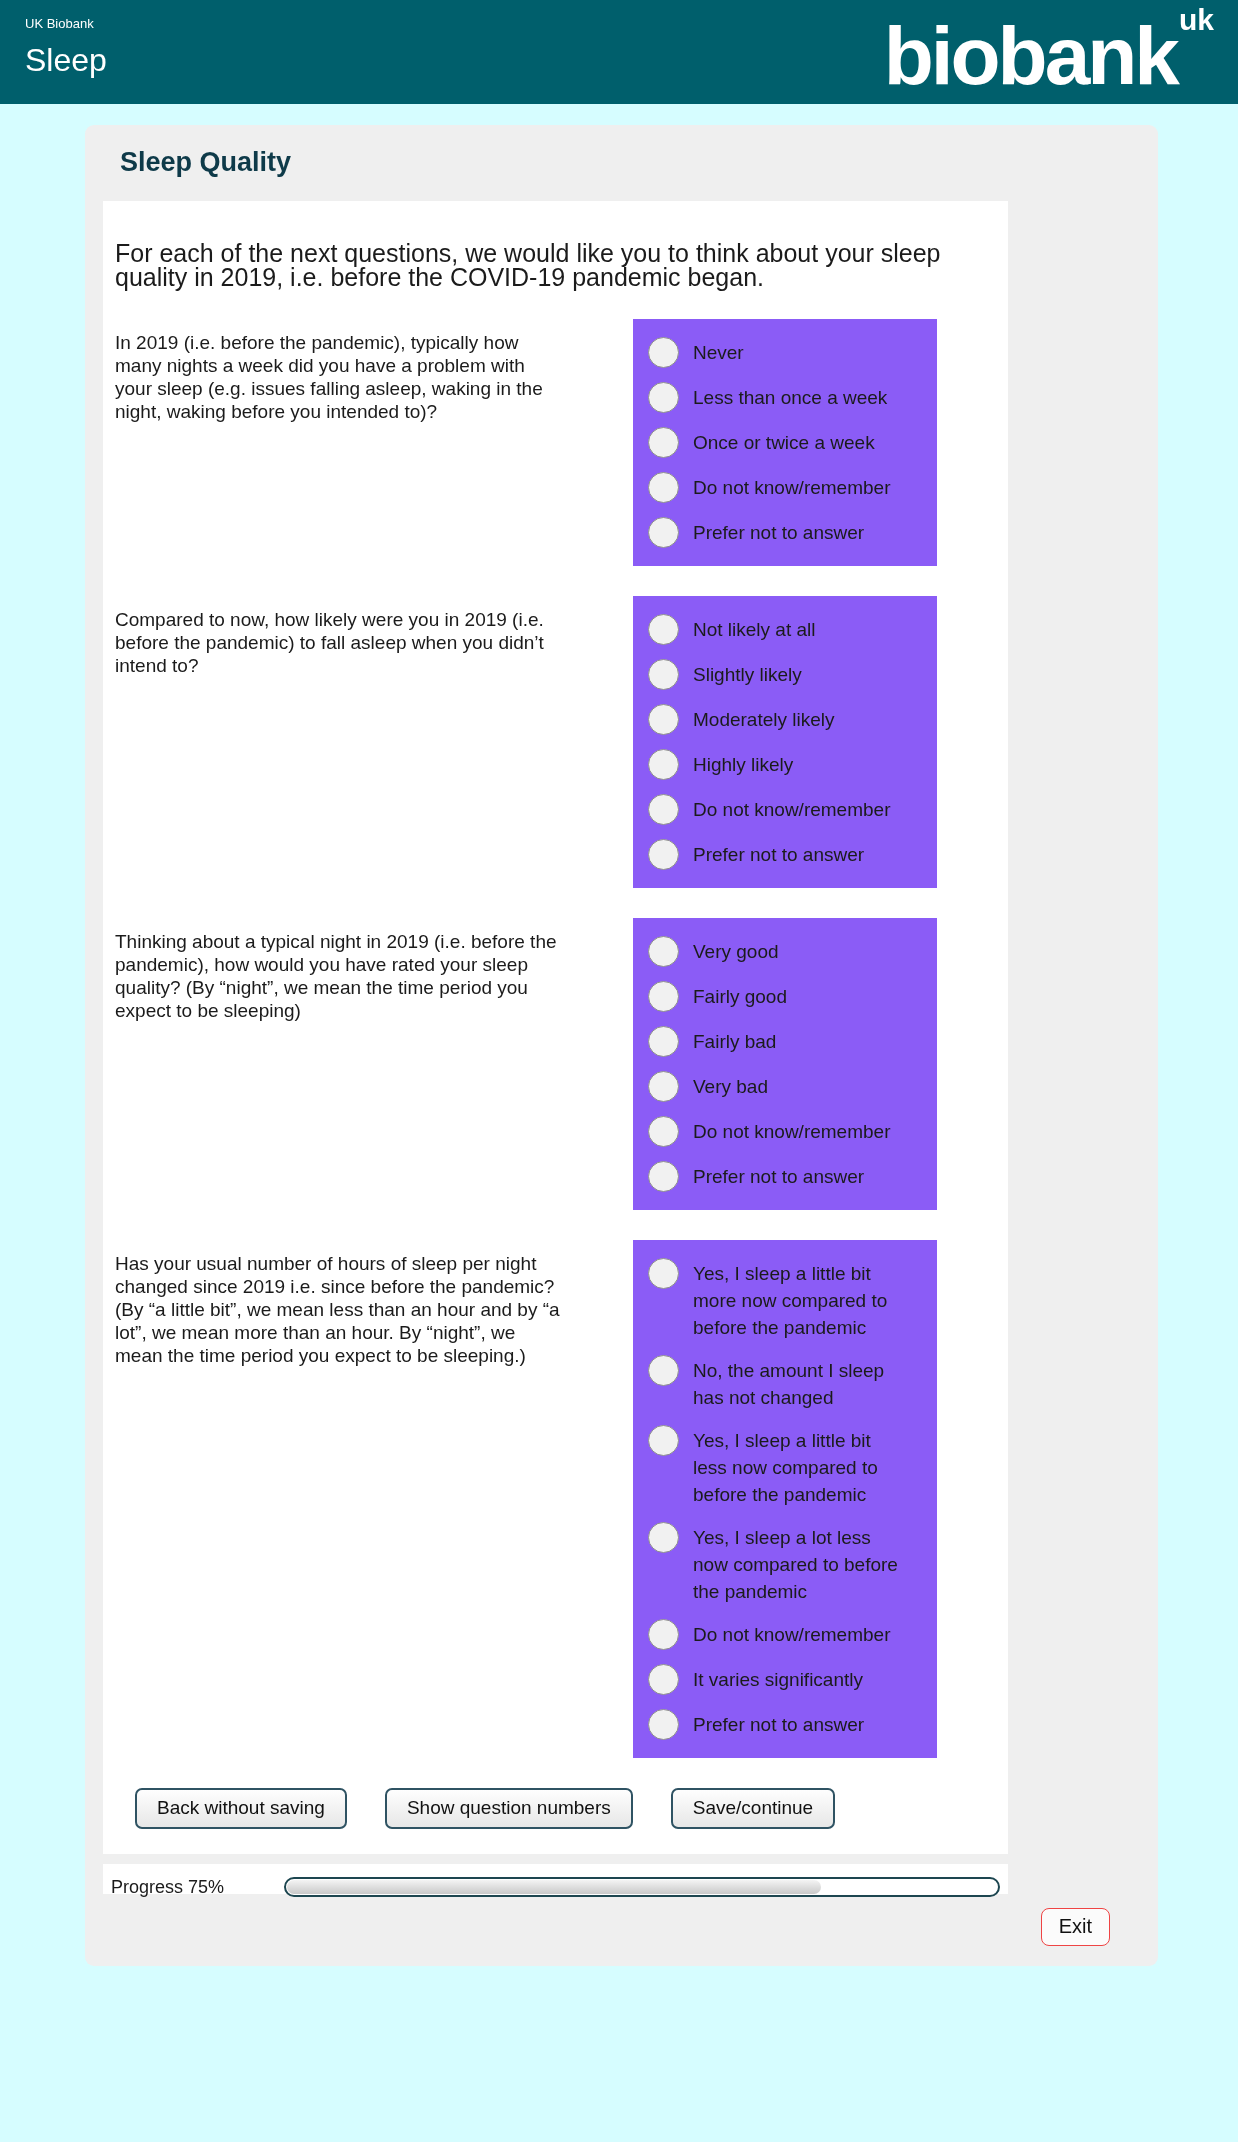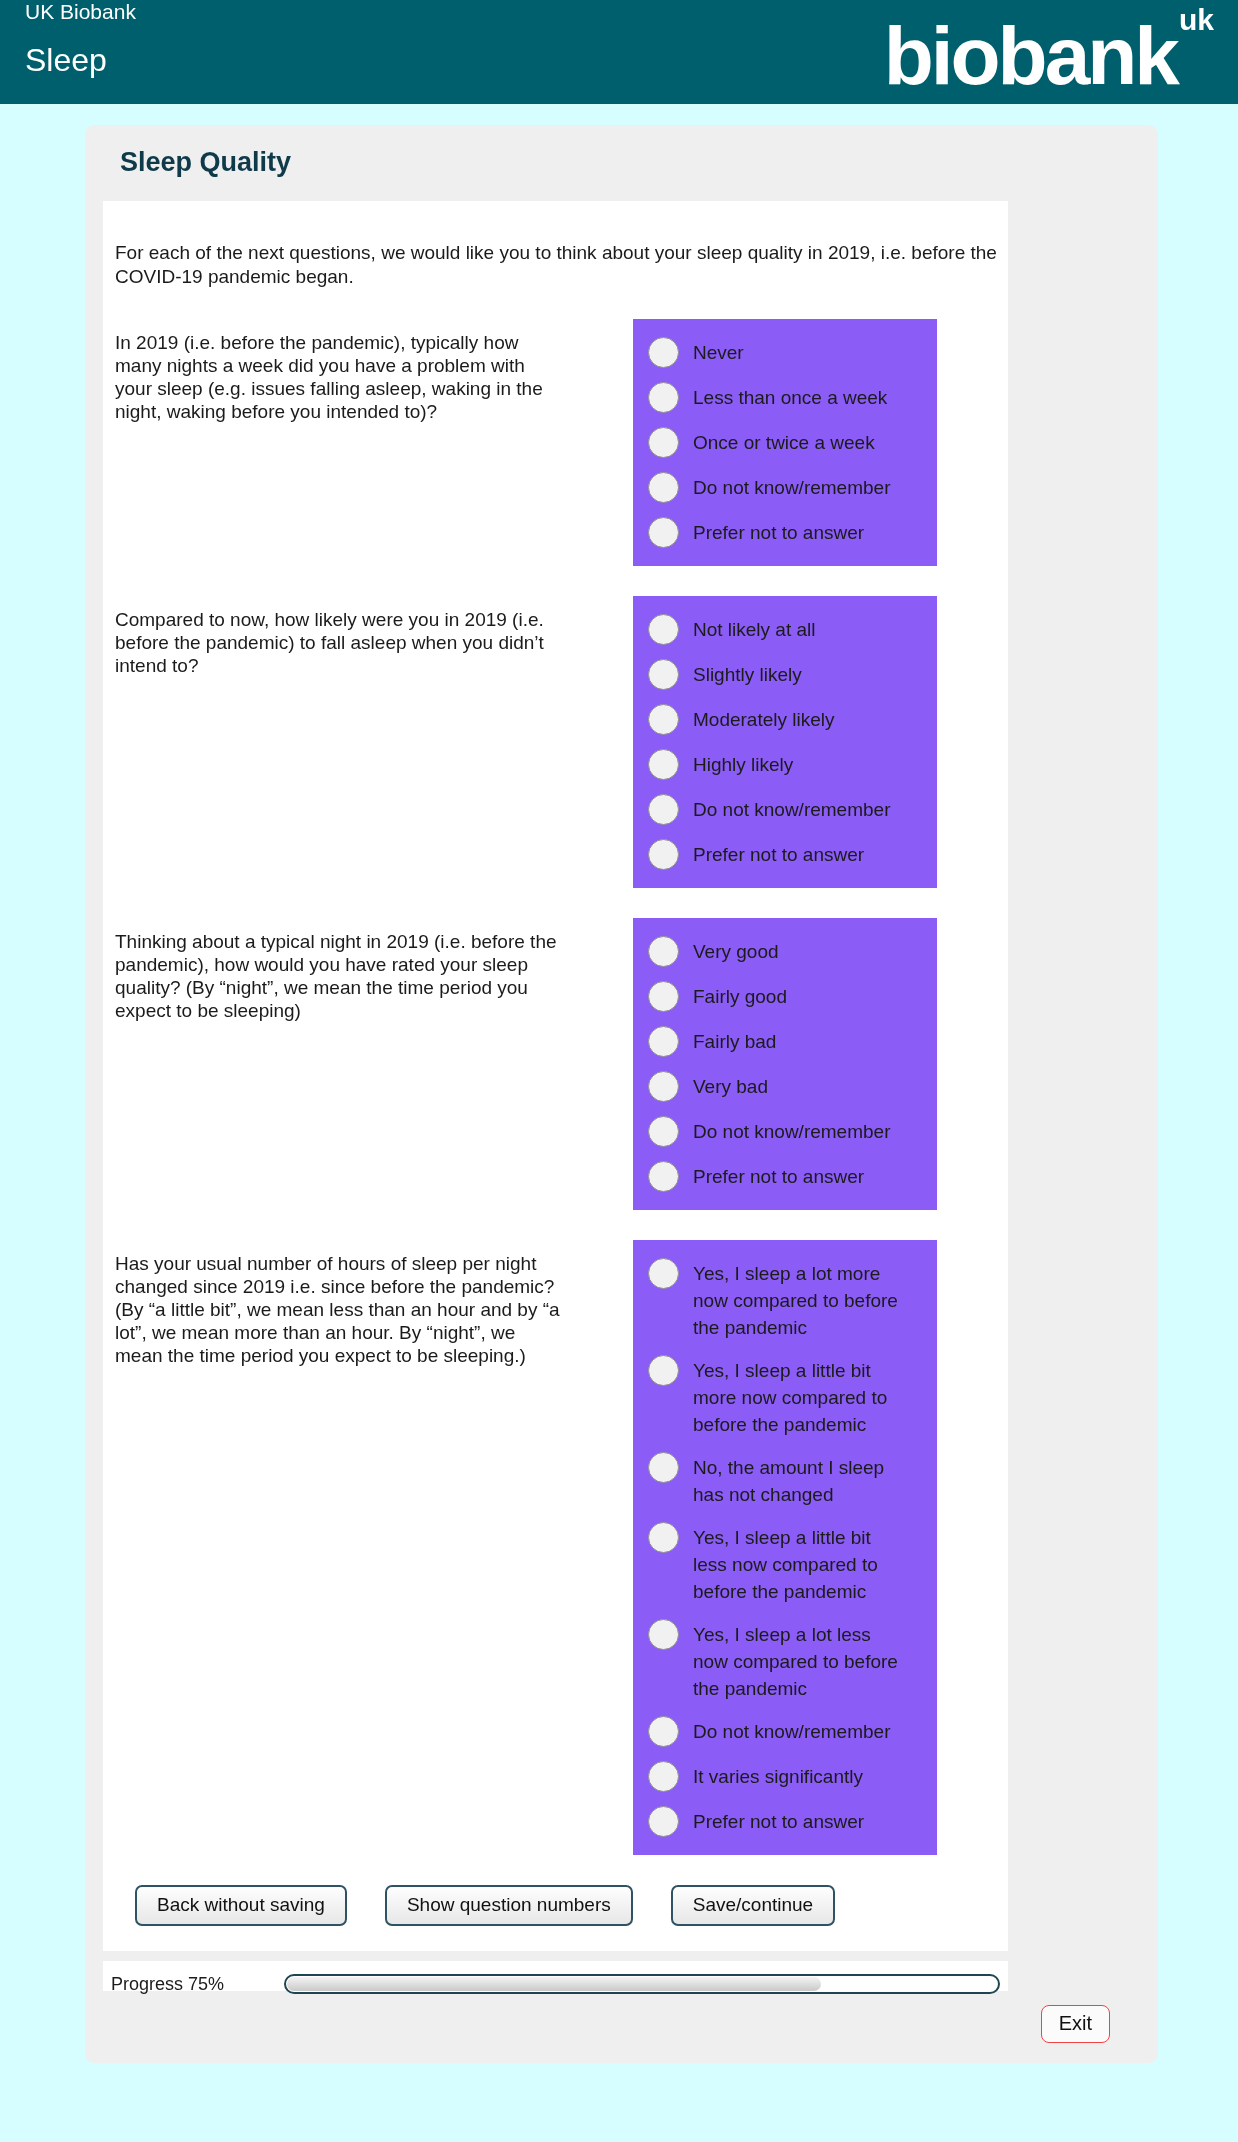--- a/index.html
+++ b/index.html
@@ -8,41 +8,41 @@
     width:1238px; min-height:2142px;
     font-family:"Liberation Sans", sans-serif;
     color:#1b1b1b;
     position:relative;
   }
   
   .topbar {
     height:104px; background:#005f6c; color:#ffffff;
     position:relative; overflow:hidden;
   }
-  .topbar .org { position:absolute; left:25px; top:0; font-size:21px; }
+  .topbar .org { position:absolute; left:25px; top:16px; font-size:13px; }
   .topbar .app { position:absolute; left:25px; top:42px; font-size:32px; }
   .logo {
     position:absolute; right:26px; top:-6px;
     font-size:82px; font-weight:bold; letter-spacing:-3px; color:#ffffff;
     line-height:104px; white-space:nowrap;
   }
   .logo sup { font-size:30px; letter-spacing:0; vertical-align:super; position:relative; top:-26px; left:2px; }
   
   .card {
     margin:21px 0 0 85px; width:1073px; background:#efefef;
     border-radius:9px; padding:22px 0 20px 0;
   }
   .card h1 {
     margin:0 0 23px 35px; font-size:27px; font-weight:bold; color:#0e3a49;
   }
   .panel {
     margin-left:18px; width:905px; background:#ffffff;
     padding:40px 0 25px 12px;
   }
-  .intro { width:895px; font-size:19px; line-height:24px; margin-bottom:12px; }
+  .intro { width:895px; font-size:25px; line-height:24px; margin-bottom:12px; }
   .qrow { display:flex; align-items:flex-start; margin-top:30px; }
   .qtext { width:450px; font-size:19px; line-height:23px; padding-top:12px; }
   .opts {
     margin-left:auto; margin-right:71px; width:304px; background:#8b5cf6;
     padding:18px 18px 18px 15px; display:flex; flex-direction:column; gap:14px;
   }
   .opt { display:flex; gap:14px; align-items:flex-start; cursor:pointer; }
   .radio {
     width:31px; height:31px; flex:0 0 31px; border-radius:50%;
     background:#f1f1f1; border:1px solid #909090; display:inline-block;
@@ -193,24 +193,20 @@
   <label class="opt">
     <span class="radio"></span>
     <span class="optlabel">Prefer not to answer</span>
   </label>
 </div>
   </div>
 
   <div class="qrow">
     <div class="qtext">Has your usual number of hours of sleep per night changed since 2019 i.e. since before the pandemic? (By “a little bit”, we mean less than an hour and by “a lot”, we mean more than an hour. By “night”, we mean the time period you expect to be sleeping.)</div>
     <div class="opts">
-  <label class="opt">
-    <span class="radio"></span>
-    <span class="optlabel">Yes, I sleep a lot more now compared to before the pandemic</span>
-  </label>
 
   <label class="opt">
     <span class="radio"></span>
     <span class="optlabel">Yes, I sleep a little bit more now compared to before the pandemic</span>
   </label>
 
   <label class="opt">
     <span class="radio"></span>
     <span class="optlabel">No, the amount I sleep has not changed</span>
   </label>

